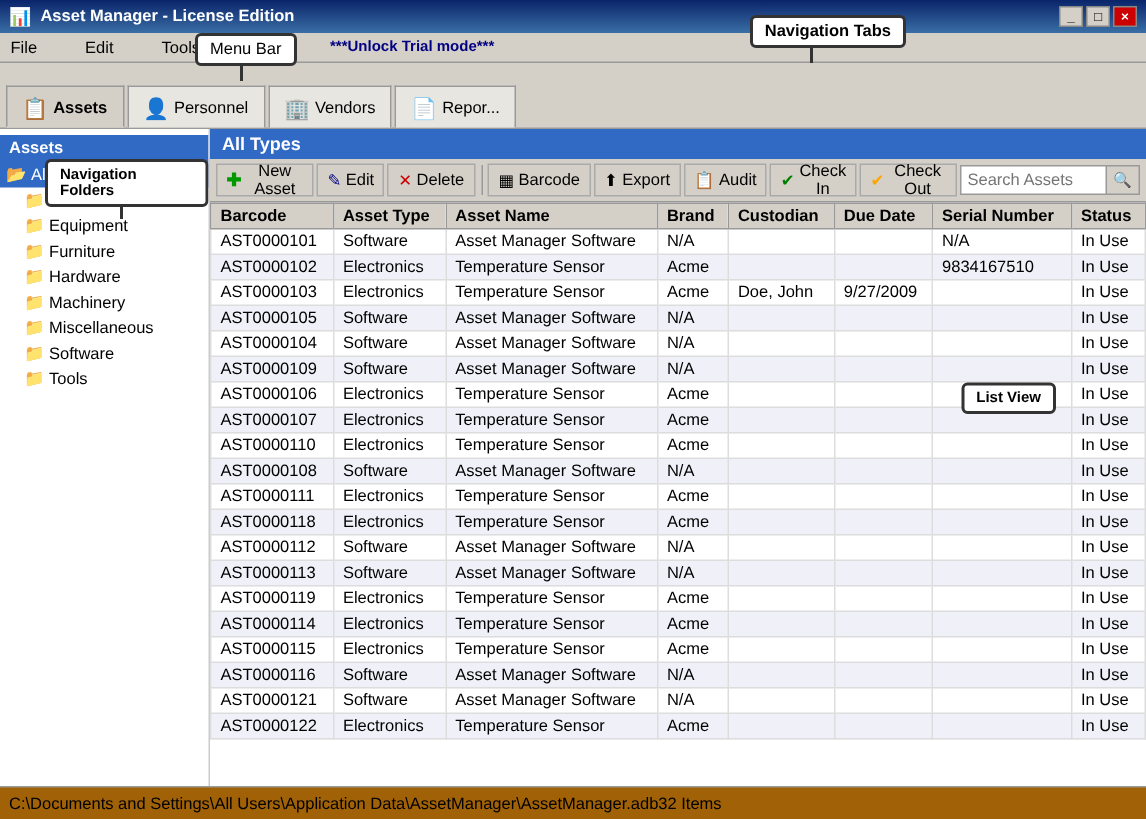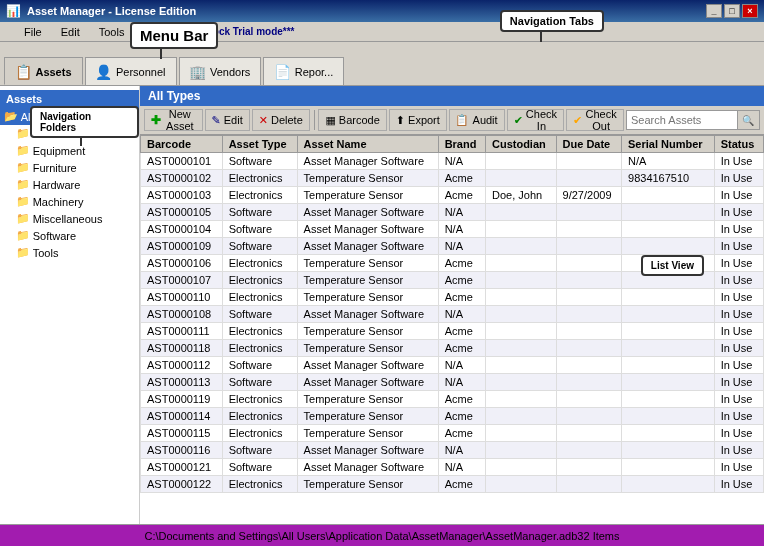--- a/index.html
+++ b/index.html
@@ -25,23 +25,23 @@
       display: flex; align-items: center; justify-content: center;
       font-size: 9px; cursor: pointer; color: #000;
     }
 
     
     .menu-bar {
       background: #d4d0c8;
       height: 20px;
       display: flex;
       align-items: center;
-      padding: 0 18px;
+      padding: 0 1px;
       border-bottom: 1px solid #999;
-      gap: 7px;
+      gap: 20px;
     }
     .menu-item {
       padding: 2px 6px;
       cursor: pointer;
       font-size: 11px;
     }
     .unlock-trial {
       color: #000080;
       font-weight: bold;
       font-size: 10px;
@@ -142,21 +142,21 @@
       font-size: 11px;
       height: 22px;
     }
     .tool-separator { width: 1px; background: #999; height: 20px; margin: 0 2px; }
     .search-box {
       margin-left: auto;
       display: flex;
       align-items: center;
     }
     .search-input {
-      width: 112px;
+      width: 98px;
       height: 20px;
       border: 1px solid #999;
       padding: 0 4px;
       font-size: 11px;
       background: white;
     }
     .search-btn {
       width: 22px; height: 20px;
       background: #d4d0c8;
       border: 1px solid #999;
@@ -194,28 +194,28 @@
     td {
       border: 1px solid #ddd;
       padding: 2px 6px;
       white-space: nowrap;
     }
     tr:nth-child(odd) { background: white; }
     tr:nth-child(even) { background: #f0f0f8; }
 
     
     .status-bar {
-      background: #a21caf;
+      background: #a16207;
       height: 22px;
       display: flex;
       align-items: center;
       padding: 0 6px;
       border-top: 1px solid #999;
       font-size: 11px;
-      justify-content: center;
+      justify-content: flex-start;
     }
 
     .icon-new { color: #009900; font-weight: bold; font-size: 12px; }
     .icon-edit { color: #000080; }
     .icon-delete { color: #cc0000; }
 
     .app-container {
       position: relative;
       width: 764px;
       height: 546px;
@@ -240,21 +240,21 @@
   </div>
 
   <div class="menu-bar">
     <span class="menu-item">File</span>
     <span class="menu-item">Edit</span>
     <span class="menu-item">Tools</span>
     <span class="menu-item">Help</span>
     <span class="menu-item unlock-trial">***Unlock Trial mode***</span>
 
     <div style="position:absolute;top:22px;left:130px;z-index:200;pointer-events:none;">
-      <div style="background:white;border:2px solid #333;border-radius:4px;padding:3px 8px;font-size:15px;font-weight:bold;">Menu Bar</div>
+      <div style="background:white;border:2px solid #333;border-radius:4px;padding:3px 8px;font-size:11px;font-weight:normal;">Menu Bar</div>
       <div style="width:2px;height:10px;background:#333;margin-left:30px;"></div>
     </div>
   </div>
 
   <div class="nav-tabs" style="position:relative;">
     <div class="nav-tab active">
       <span style="font-size:14px;">📋</span>
       <span>Assets</span>
     </div>
     <div class="nav-tab">

